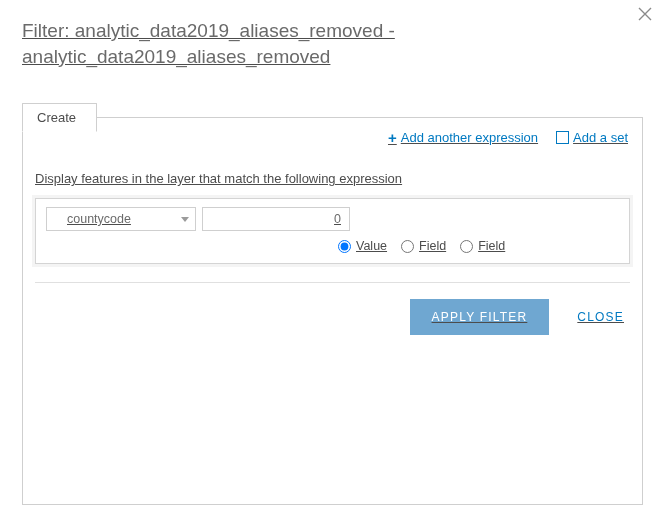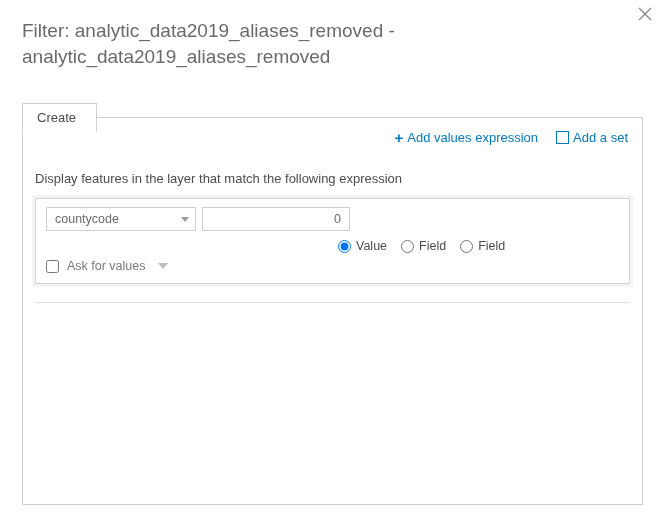--- a/index.html
+++ b/index.html
@@ -9,20 +9,21 @@
     font-family: "Segoe UI", "Helvetica Neue", Arial, sans-serif;
     font-size: 13px;
     color: #4c4c4c;
     background: #fff;
   }
   .dialog {
     width: 665px;
     height: 511px;
     position: relative;
     padding: 18px 22px 0 22px;
+    text-decoration: underline;
   }
   .close-x {
     position: absolute;
     top: 6px;
     right: 10px;
     width: 18px;
     height: 18px;
     cursor: pointer;
     color: #8a8a8a;
   }
@@ -90,21 +91,21 @@
     display: flex;
     align-items: center;
     gap: 6px;
   }
   .dd {
     display: inline-flex;
     align-items: center;
     justify-content: space-between;
     border: 1px solid #cfcfcf;
     height: 24px;
-    padding: 0 6px 0 8px;
+    padding: 0 6px 0 20px;
     font-size: 12.5px;
     color: #6a6a6a;
     background: #fff;
     cursor: pointer;
   }
   .dd .caret {
     width: 0; height: 0;
     border-left: 4px solid transparent;
     border-right: 4px solid transparent;
     border-top: 5px solid #9b9b9b;
@@ -199,21 +200,21 @@
     <div class="tab">
       <span>Create</span>
     </div>
   </div>
 
   <div class="panel">
 
     <div class="toolbar">
       <span class="link">
         <span class="plus-icon">+</span>
-        <span>Add values expression</span>
+        <span>Add another expression</span>
       </span>
       <span class="link">
         <span class="box"></span>
         <span>Add a set</span>
       </span>
     </div>
 
     <div class="desc">Display features in the layer that match the following expression</div>
 
     <div class="expr-box">
@@ -233,24 +234,27 @@
         <label>
           <input type="radio" name="vt" style="">
           <span>Field</span>
         </label>
         <label>
           <input type="radio" name="vt" style="">
           <span>Field</span>
         </label>
       </div>
 
-      <div class="ask-row">
-        <input type="checkbox" style="">
-        <span>Ask for values</span>
-        <span class="caret-down"></span>
-      </div>
     </div>
 
     <hr class="hr">
 
+    <div class="footer">
+      <button class="btn-primary">
+        <span>APPLY FILTER</span>
+      </button>
+      <button class="btn-text">
+        <span>CLOSE</span>
+      </button>
+    </div>
 
   </div>
 </div>
 
 </body></html>

